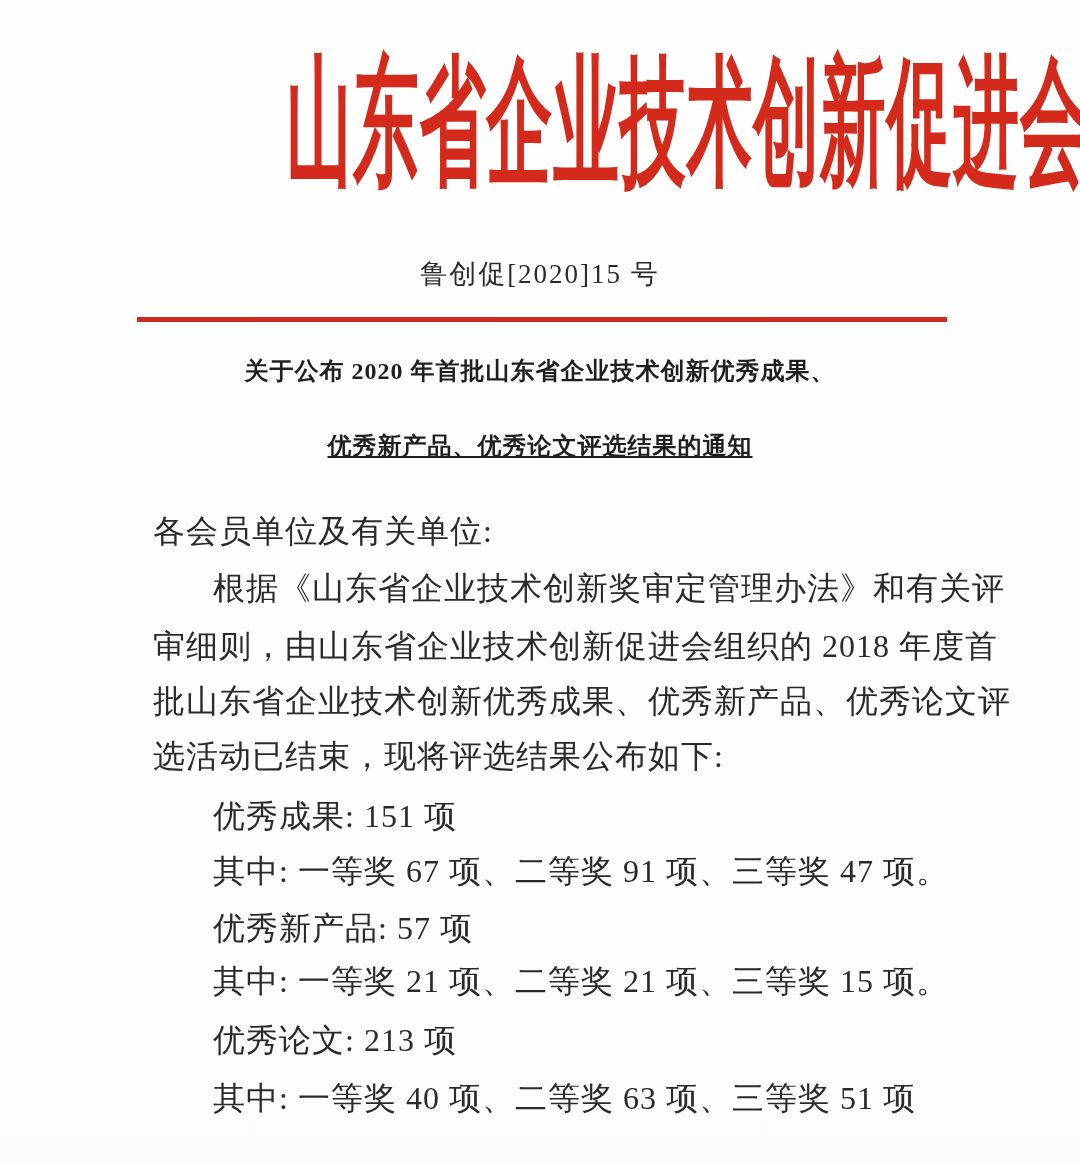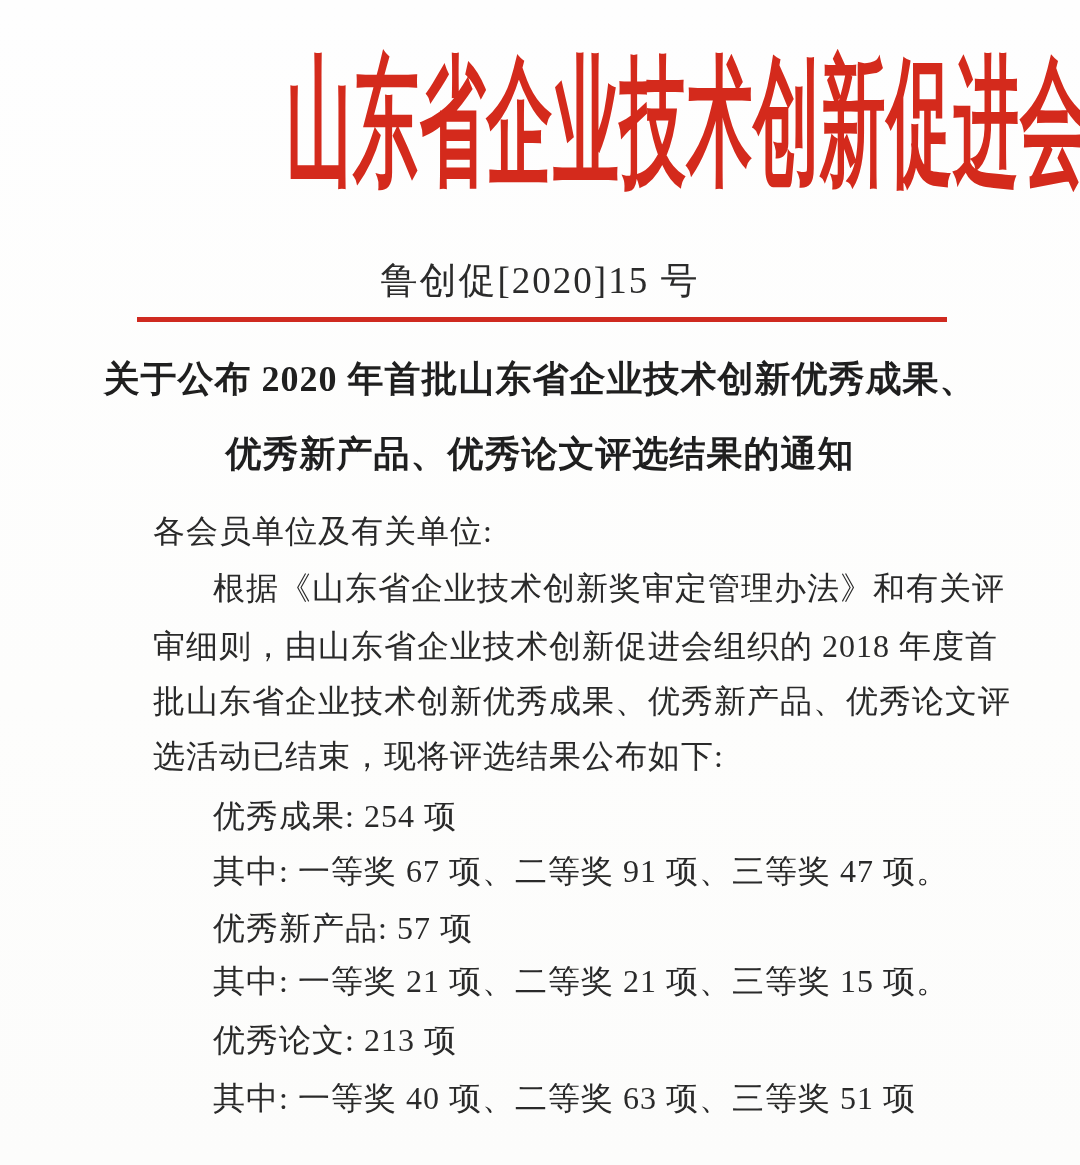--- a/index.html
+++ b/index.html
@@ -35,44 +35,44 @@
     white-space: nowrap;
     transform: scaleX(0.47);
     transform-origin: center center;
   }
   .doc-number {
     position: absolute;
     top: 256px;
     left: 0;
     width: 1080px;
     text-align: center;
-    font-size: 37px;
+    font-size: 27px;
     letter-spacing: 2px;
     color: #2b2b2b;
   }
   .red-line {
     position: absolute;
     top: 317px;
     left: 137px;
     width: 810px;
     height: 5px;
   }
   .notice-title {
     position: absolute;
     left: 0;
     width: 1080px;
     text-align: center;
     font-weight: bold;
-    font-size: 36px;
+    font-size: 24px;
     letter-spacing: 1px;
     color: #1f1f1f;
     white-space: nowrap;
   }
   .notice-title.line1 { top: 355px; }
-  .notice-title.line2 { top: 430px; }
+  .notice-title.line2 { top: 430px; text-decoration: underline; }
 
   .bodyline {
     position: absolute;
     font-size: 32px;
     letter-spacing: 1px;
     color: #2a2a2a;
     white-space: nowrap;
   }
   .flush { left: 153px; }
   .ind   { left: 213px; }
@@ -107,21 +107,21 @@
   <div class="bodyline ind l-p1">根据《山东省企业技术创新奖审定管理办法》和有关评</div>
 
   <div class="bodyline flush l-salutation">各会员单位及有关单位:</div>
 
   <div class="bodyline flush l-p2">审细则，由山东省企业技术创新促进会组织的 2018 年度首</div>
 
   <div class="bodyline flush l-p4">选活动已结束，现将评选结果公布如下:</div>
 
   <div class="bodyline flush l-p3">批山东省企业技术创新优秀成果、优秀新产品、优秀论文评</div>
 
-  <div class="bodyline ind l-r1c">优秀成果: 254 项</div>
+  <div class="bodyline ind l-r1c">优秀成果: 151 项</div>
 
   <div class="bodyline ind l-r1d">其中: 一等奖 67 项、二等奖 91 项、三等奖 47 项。</div>
 
   <div class="bodyline ind l-r2c">优秀新产品: 57 项</div>
 
   <div class="bodyline ind l-r2d">其中: 一等奖 21 项、二等奖 21 项、三等奖 15 项。</div>
 
   <div class="bodyline ind l-r3c">优秀论文: 213 项</div>
 
   <div class="bodyline ind l-r3d">其中: 一等奖 40 项、二等奖 63 项、三等奖 51 项</div>

